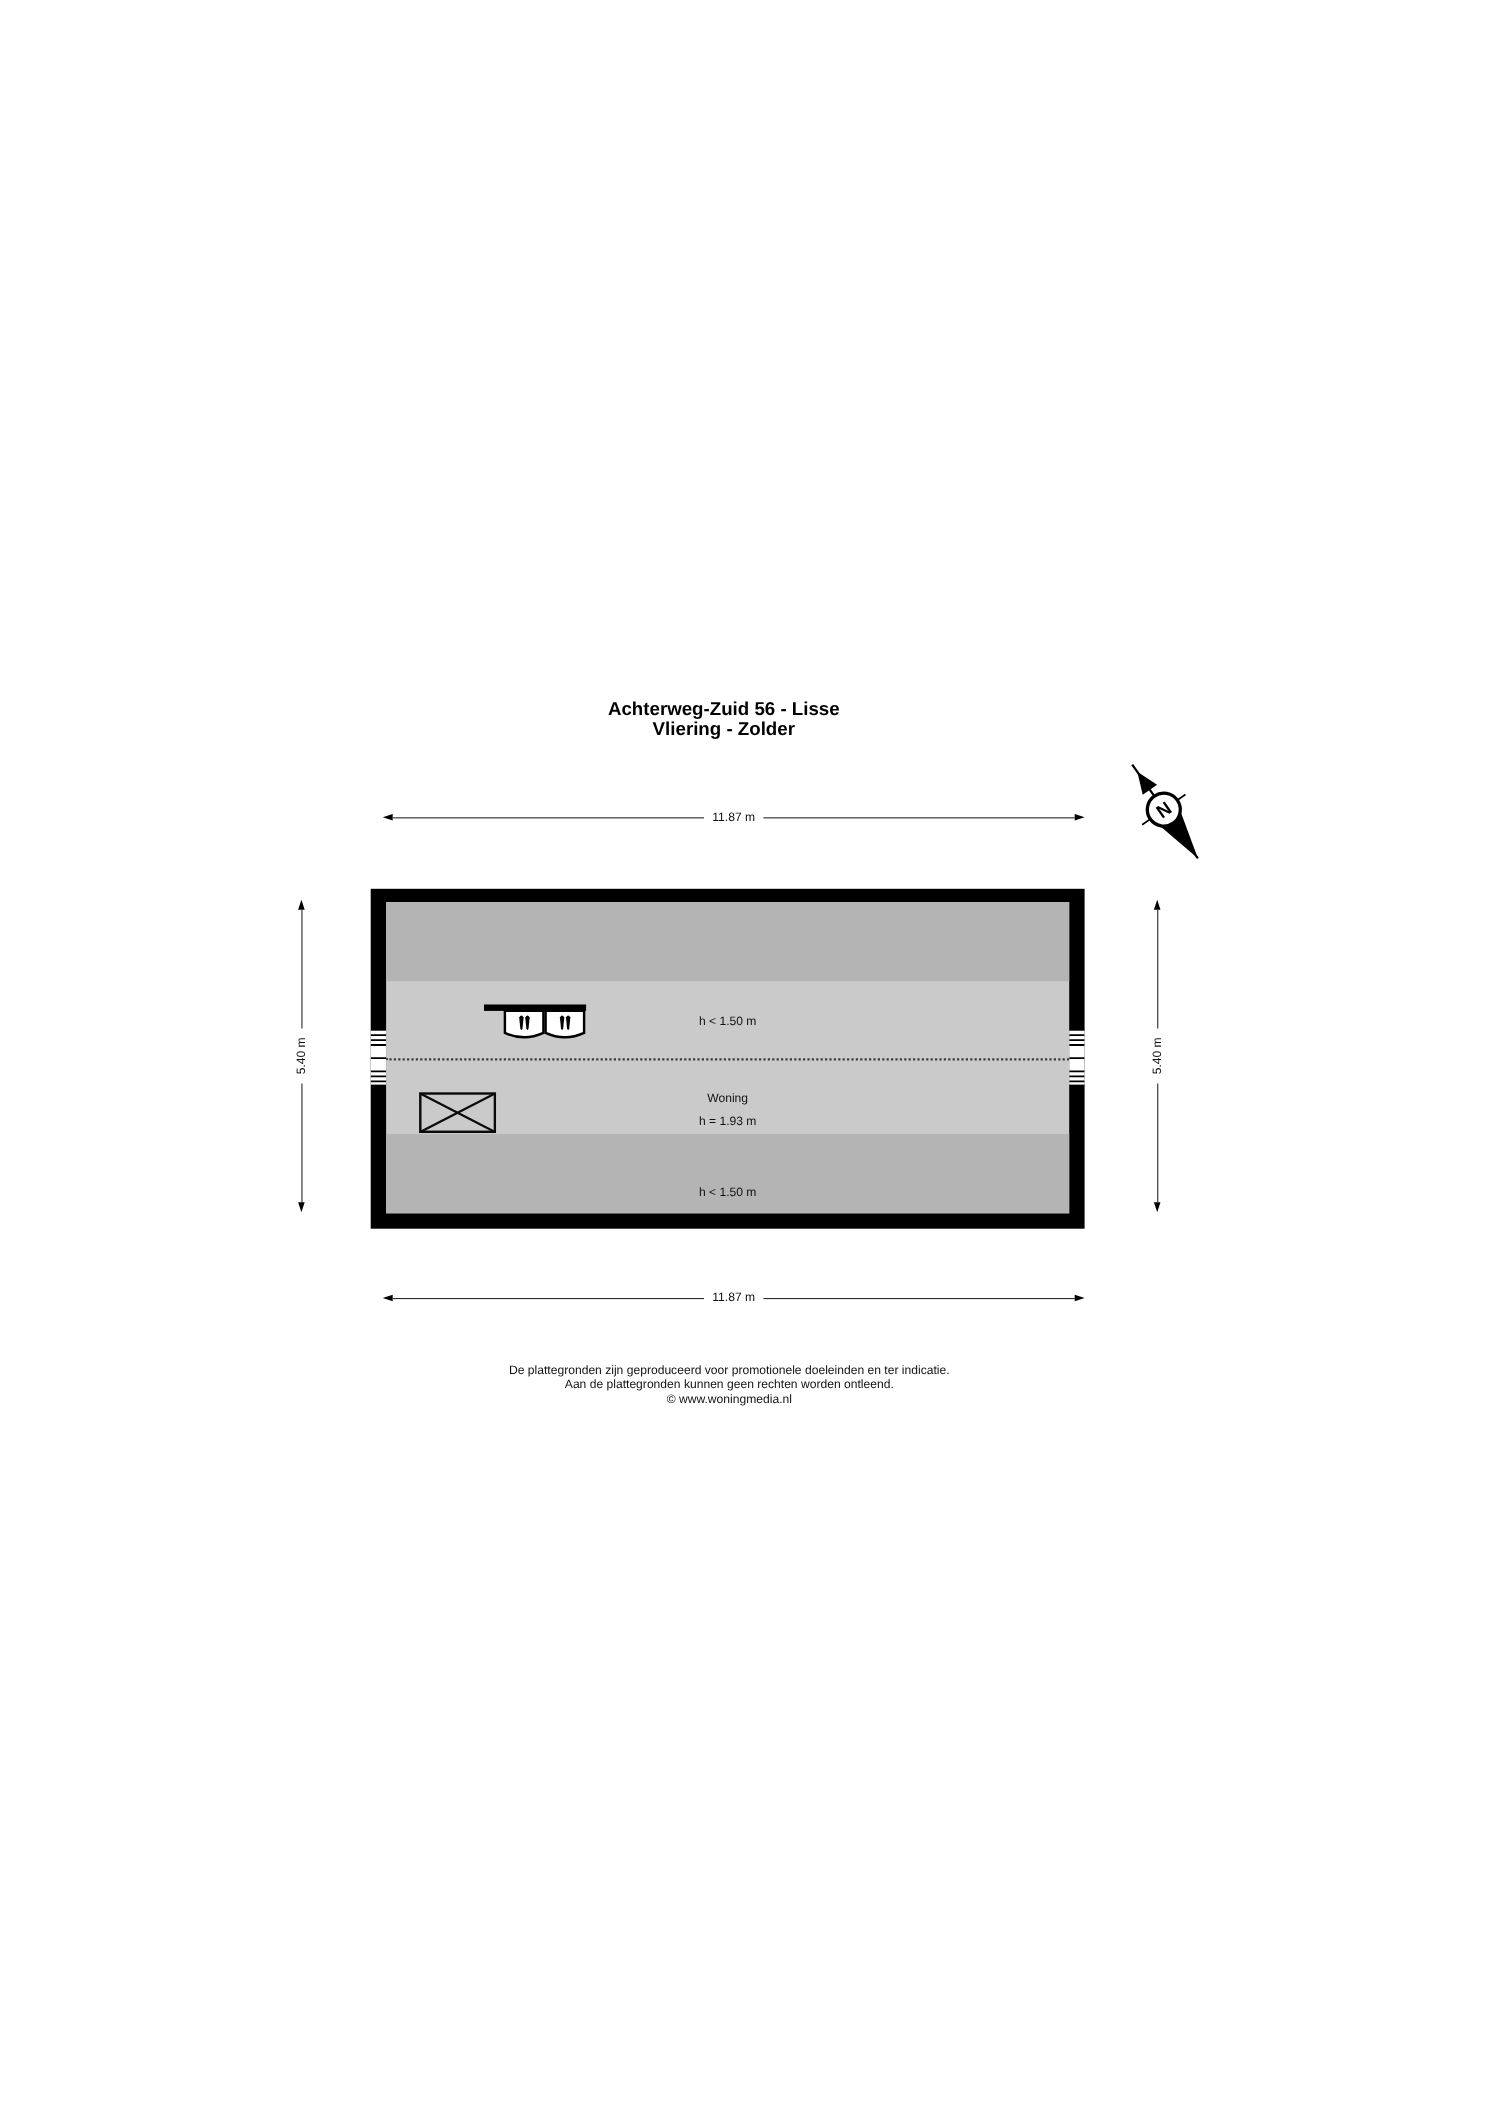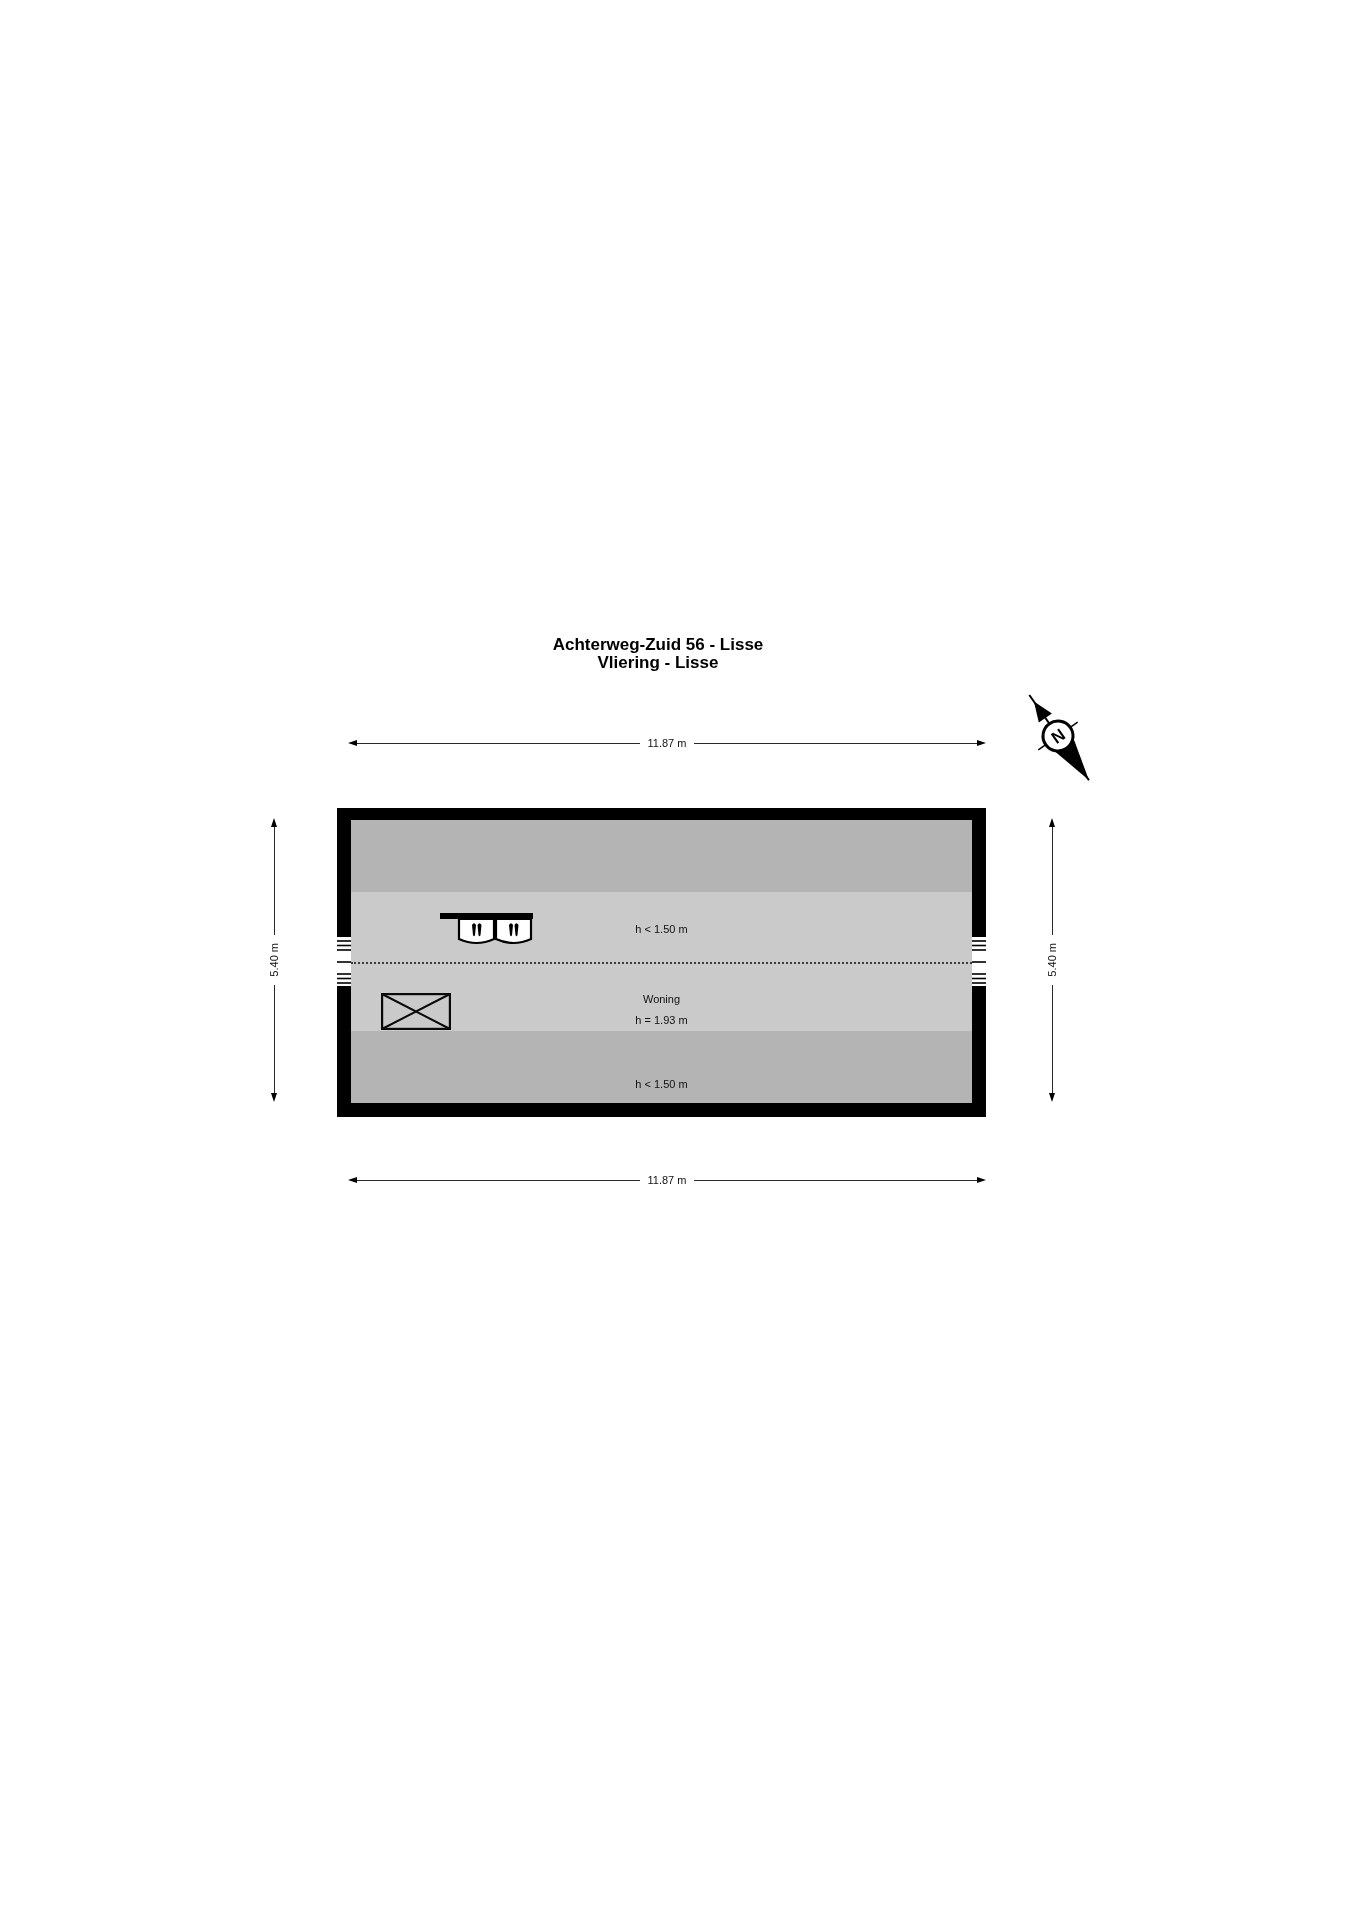--- a/index.html
+++ b/index.html
@@ -57,21 +57,21 @@
     text-align:center;font-size:11px;line-height:13px;white-space:nowrap;color:#111;
   }
 </style>
 </head>
 <body>
 
 <div class="canvas">
 
   <div class="plan-title">
     <div>Achterweg-Zuid 56 - Lisse</div>
-    <div>Vliering - Lisse</div>
+    <div>Vliering - Zolder</div>
   </div>
 
   <div class="compass">
     <svg width="116" height="116" viewBox="0 0 116 116">
       <g transform="rotate(-35 58 58)">
         <line x1="58" y1="8" x2="58" y2="112" stroke="#000" stroke-width="2"></line>
         <line x1="34" y1="58" x2="82" y2="58" stroke="#000" stroke-width="1.5"></line>
         <polygon points="58,16 50,36 66,36" fill="#000"></polygon>
         <polygon points="47,70 69,70 58,112" fill="#000"></polygon>
         <circle cx="58" cy="58" r="15" fill="#fff" stroke="#000" stroke-width="3"></circle>
@@ -160,14 +160,19 @@
   </div>
 
   <div class="dim-h" style="left:348px;top:1174px;width:638px;">
     <div class="arr-left"></div>
     <div class="seg"></div>
     <div class="lbl">11.87 m</div>
     <div class="seg"></div>
     <div class="arr-right"></div>
   </div>
 
+  <div class="footer-note">
+    <div>De plattegronden zijn geproduceerd voor promotionele doeleinden en ter indicatie.</div>
+    <div>Aan de plattegronden kunnen geen rechten worden ontleend.</div>
+    <div>© www.woningmedia.nl</div>
+  </div>
 
 </div>
 
 </body></html>

